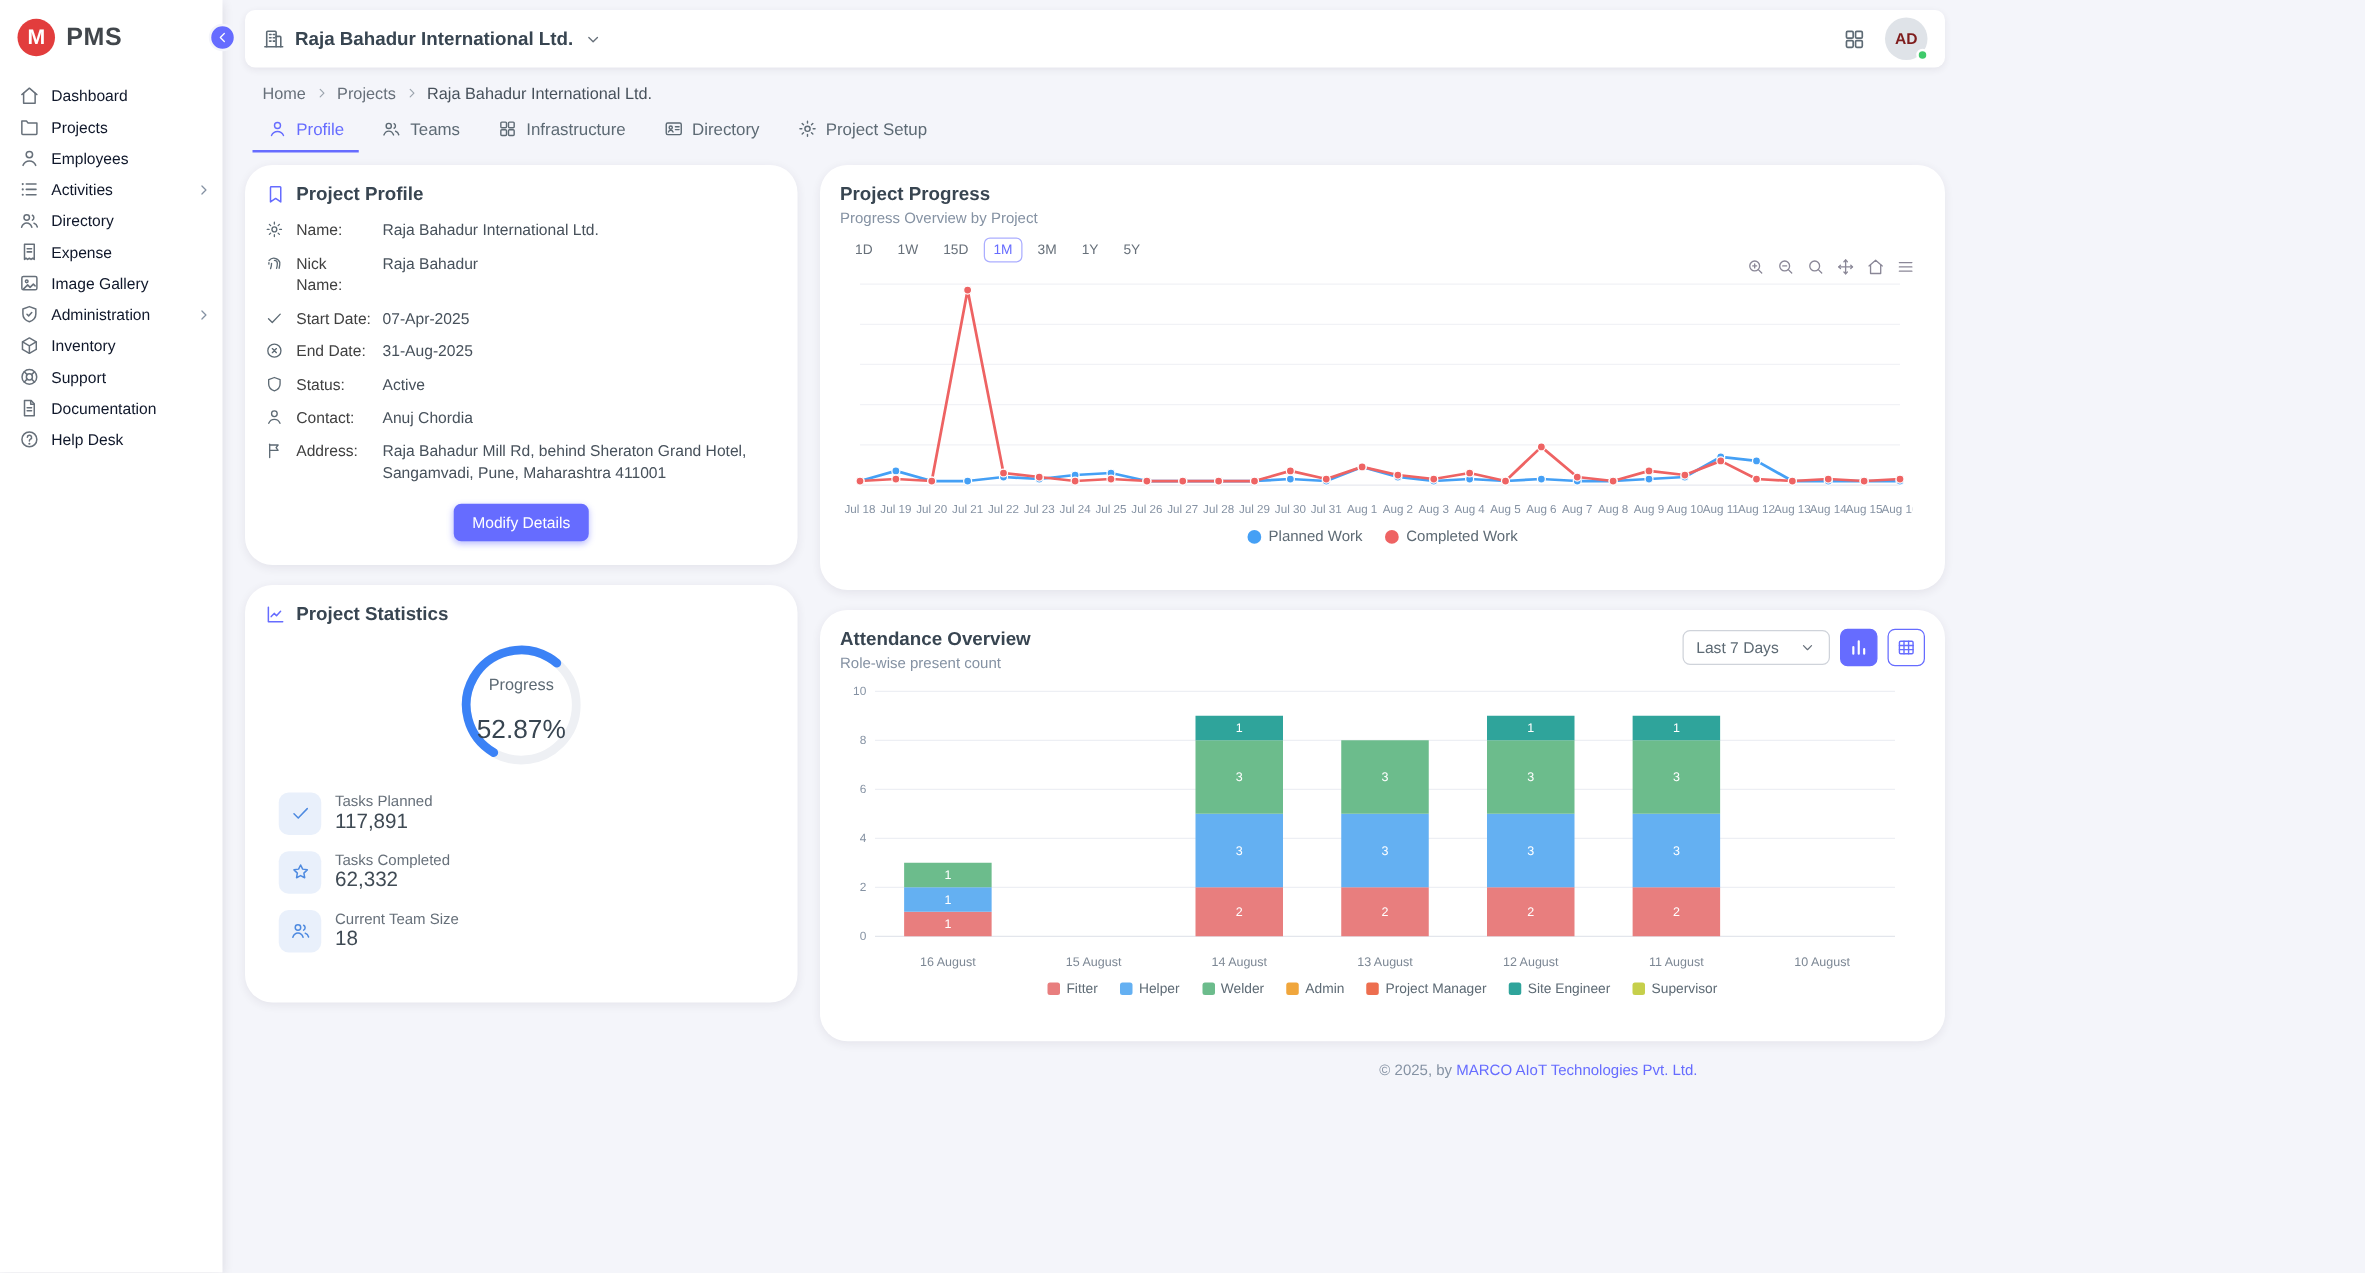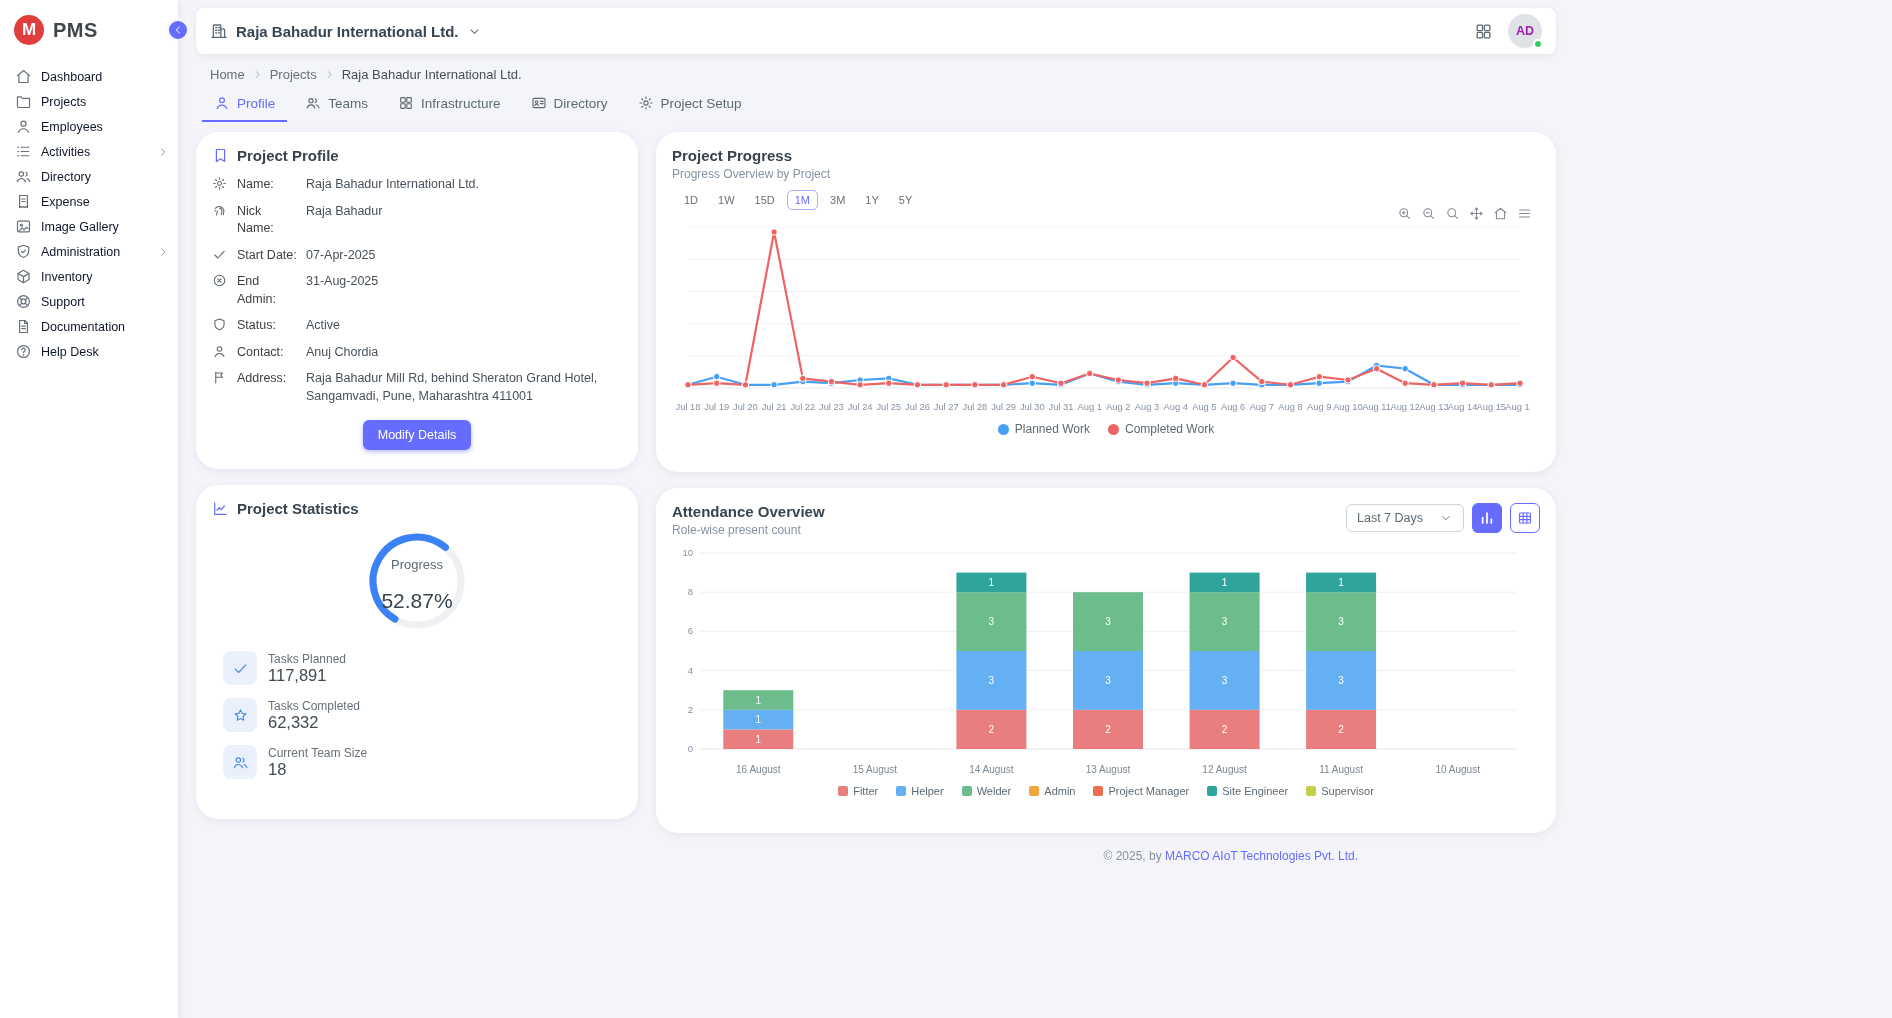--- a/index.html
+++ b/index.html
@@ -20,21 +20,21 @@
   
   .main{position:absolute;left:178px;top:0;width:1714px;height:1018px;padding:8px 0 0 18px}
   .container{width:1360px}
   .header-card{width:100%;height:46px;background:#fff;border-radius:8px;box-shadow:0 2px 6px rgba(47,43,61,.08);display:flex;align-items:center;padding:0 14px}
   .project-selector{display:flex;align-items:center;gap:8px;cursor:pointer}
   .ps-ic{color:#5d6a74;display:flex}
   .project-name{font-size:15px;font-weight:600;color:#384551}
   .chev{color:#67707a;display:flex}
   .header-right{margin-left:auto;display:flex;align-items:center;gap:15px}
   .hdr-icon{color:#5d6a74;display:flex;cursor:pointer}
-  .avatar{position:relative;width:34px;height:34px;border-radius:50%;background:#dfe3e8;display:flex;align-items:center;justify-content:center;font-size:12.5px;font-weight:bold;color:#a21caf;cursor:pointer}
+  .avatar{position:relative;width:34px;height:34px;border-radius:50%;background:#dfe3e8;display:flex;align-items:center;justify-content:center;font-size:12.5px;font-weight:bold;color:#7f1d1d;cursor:pointer}
   .online-dot{position:absolute;right:-1px;bottom:-1px;width:10px;height:10px;border-radius:50%;background:#3fca6b;border:2px solid #fff}
   .breadcrumb{display:flex;align-items:center;gap:6px;margin:13px 0 4px 14px;font-size:13px;color:#67707a}
   .bc-item{cursor:pointer}
   .bc-item.last{color:#47515b}
   .bc-sep{display:flex;color:#9aa3ad}
   .tabs{display:flex;align-items:center;gap:6px;margin:2px 0 10px 6px}
   .tab{display:flex;align-items:center;gap:7px;padding:9px 12px;font-size:13.5px;color:#5d6a74;cursor:pointer;border-bottom:2px solid transparent}
   .tab.active{color:#666cff;border-bottom-color:#666cff}
   .tab .ti{display:flex}
   .content-grid{display:flex;gap:18px;align-items:flex-start}
@@ -389,21 +389,21 @@
     <span class="f-label">Start Date:</span>
     <span class="f-value">07-Apr-2025</span>
               </div>
               <div class="field-row">
     <span class="f-ic">
                   <svg width="15" height="15" viewBox="0 0 24 24" fill="none" stroke="currentColor" stroke-width="1.7" stroke-linecap="round" stroke-linejoin="round">
                     <circle cx="12" cy="12" r="8.4"></circle>
                     <path d="M9.4 9.4l5.2 5.2m0-5.2-5.2 5.2"></path>
                   </svg>
                 </span>
-    <span class="f-label">End Admin:</span>
+    <span class="f-label">End Date:</span>
     <span class="f-value">31-Aug-2025</span>
               </div>
               <div class="field-row">
     <span class="f-ic">
                   <svg width="15" height="15" viewBox="0 0 24 24" fill="none" stroke="currentColor" stroke-width="1.7" stroke-linecap="round" stroke-linejoin="round">
                     <path d="M12 3.2l7.3 2.7v5.6c0 4.5-3.1 7.4-7.3 8.9-4.2-1.5-7.3-4.4-7.3-8.9V5.9z"></path>
                   </svg>
                 </span>
     <span class="f-label">Status:</span>
     <span class="f-value">Active</span>

